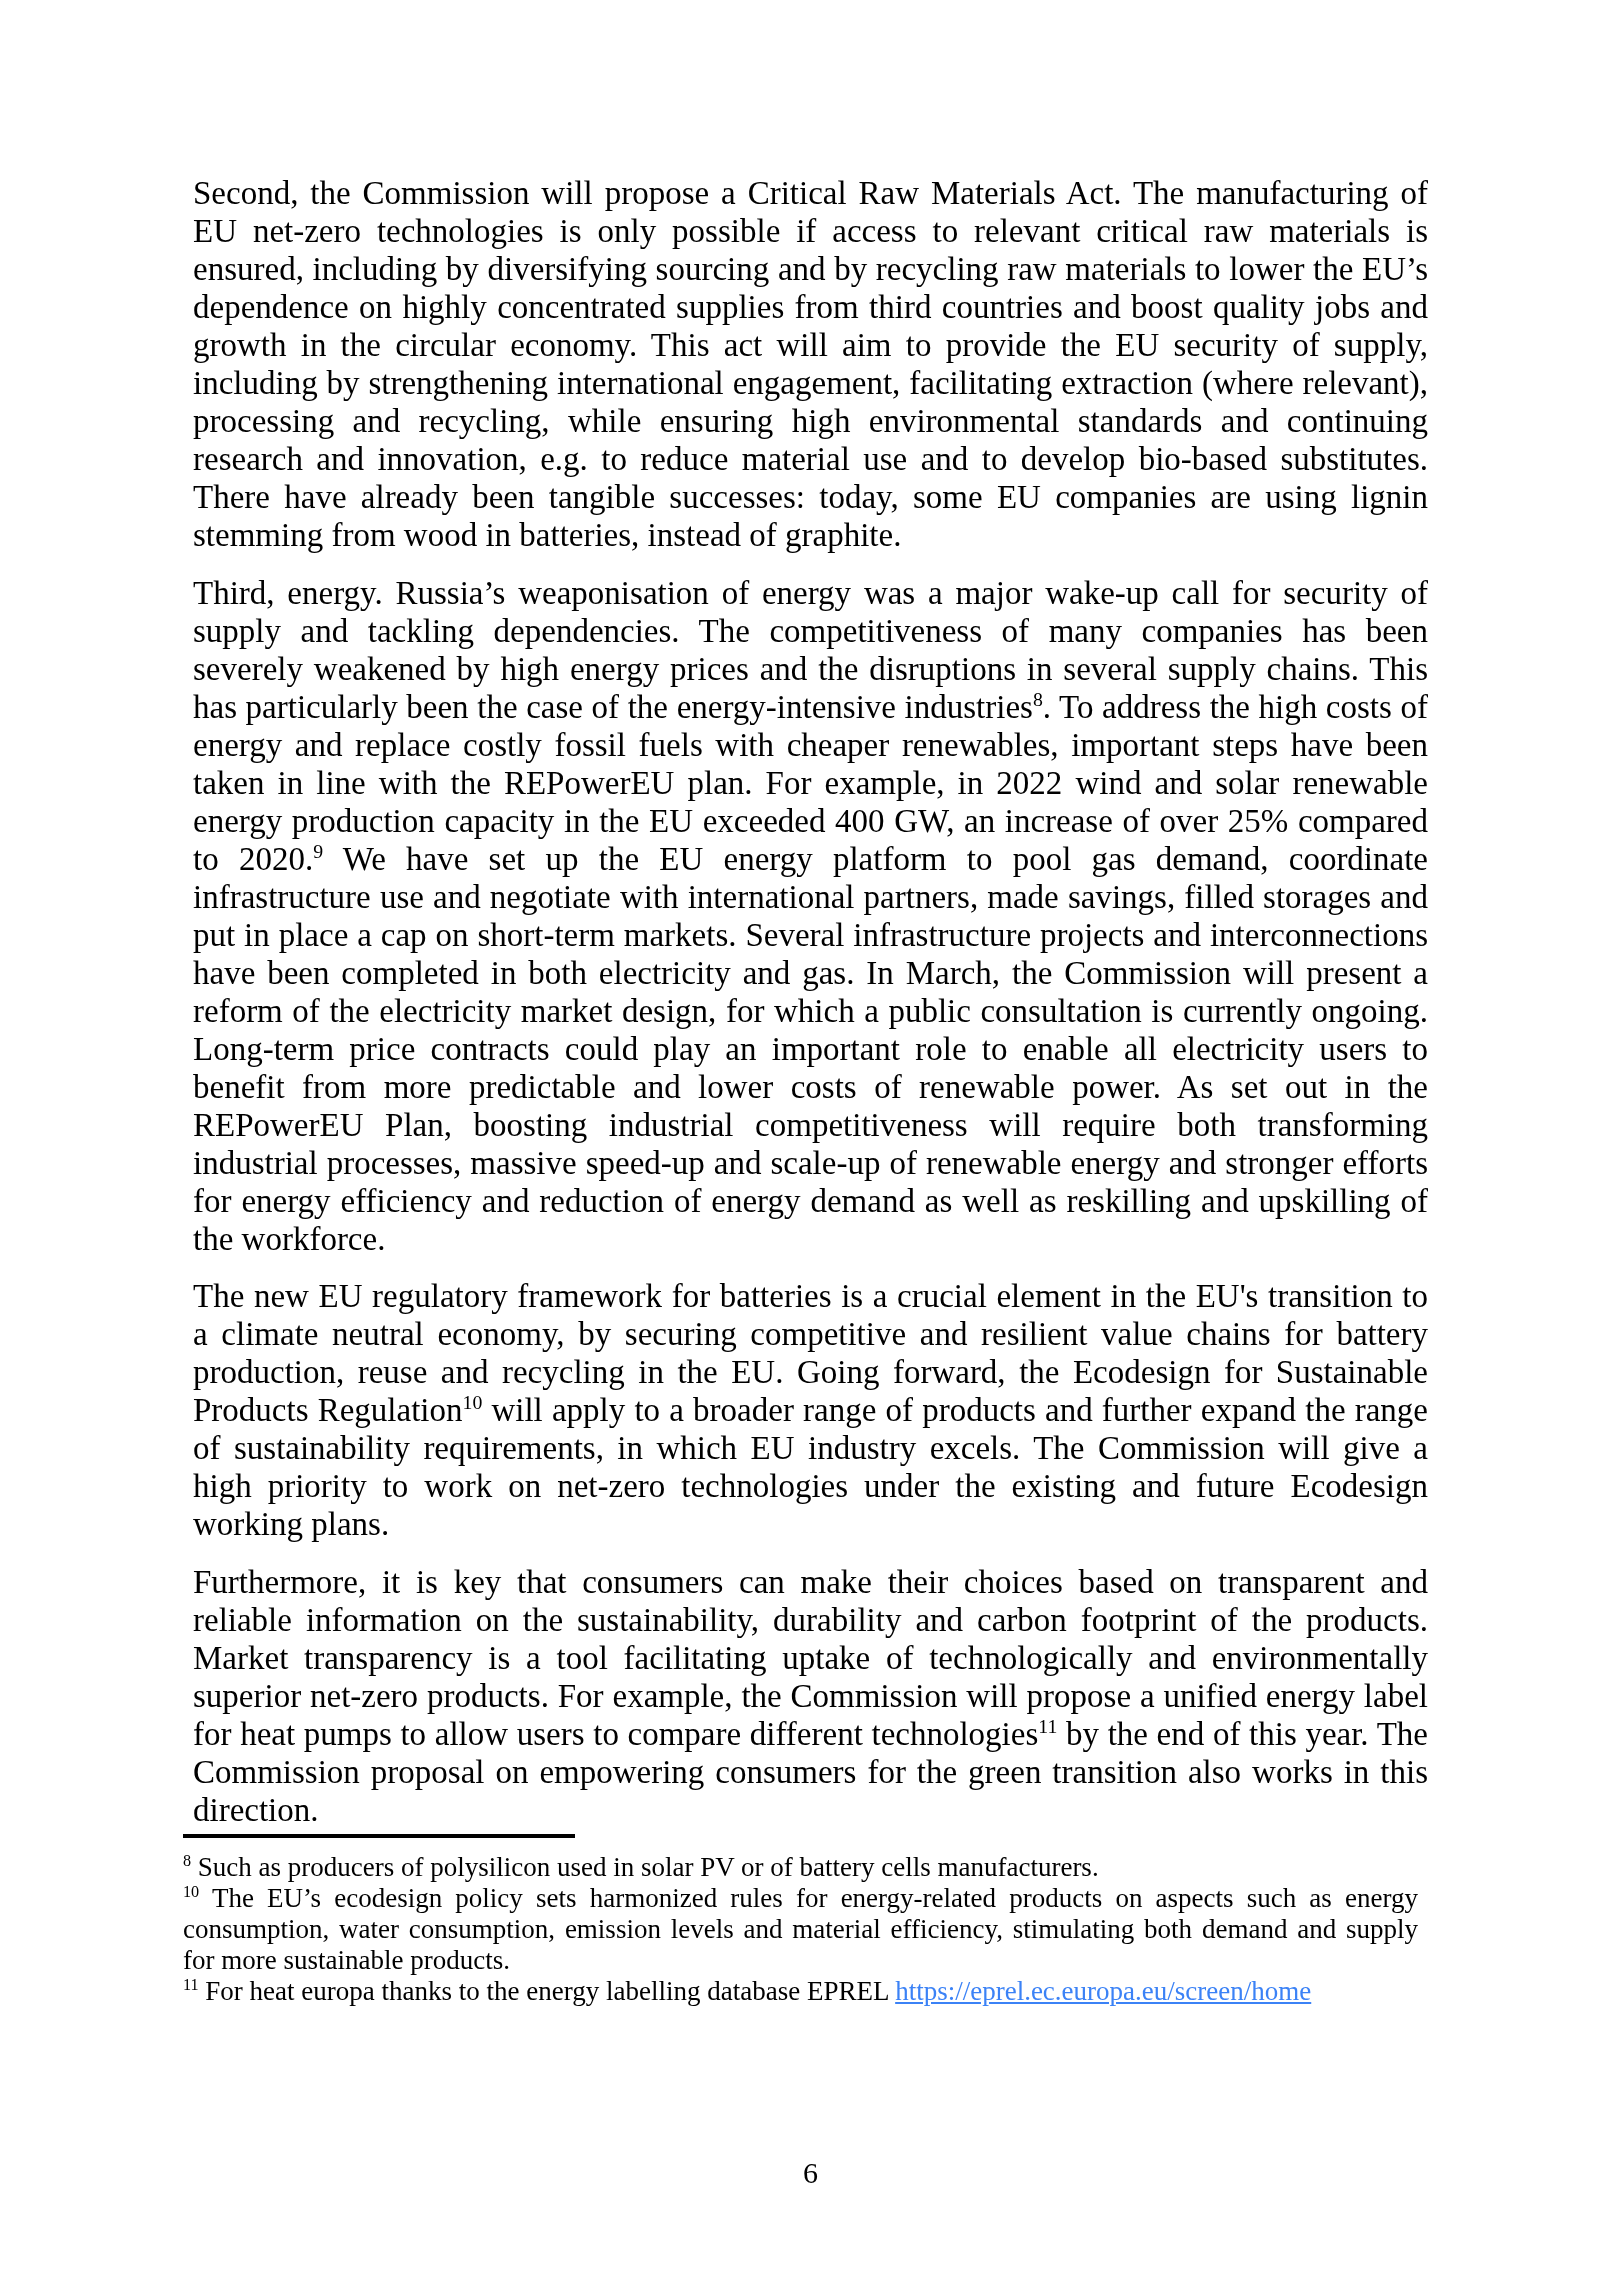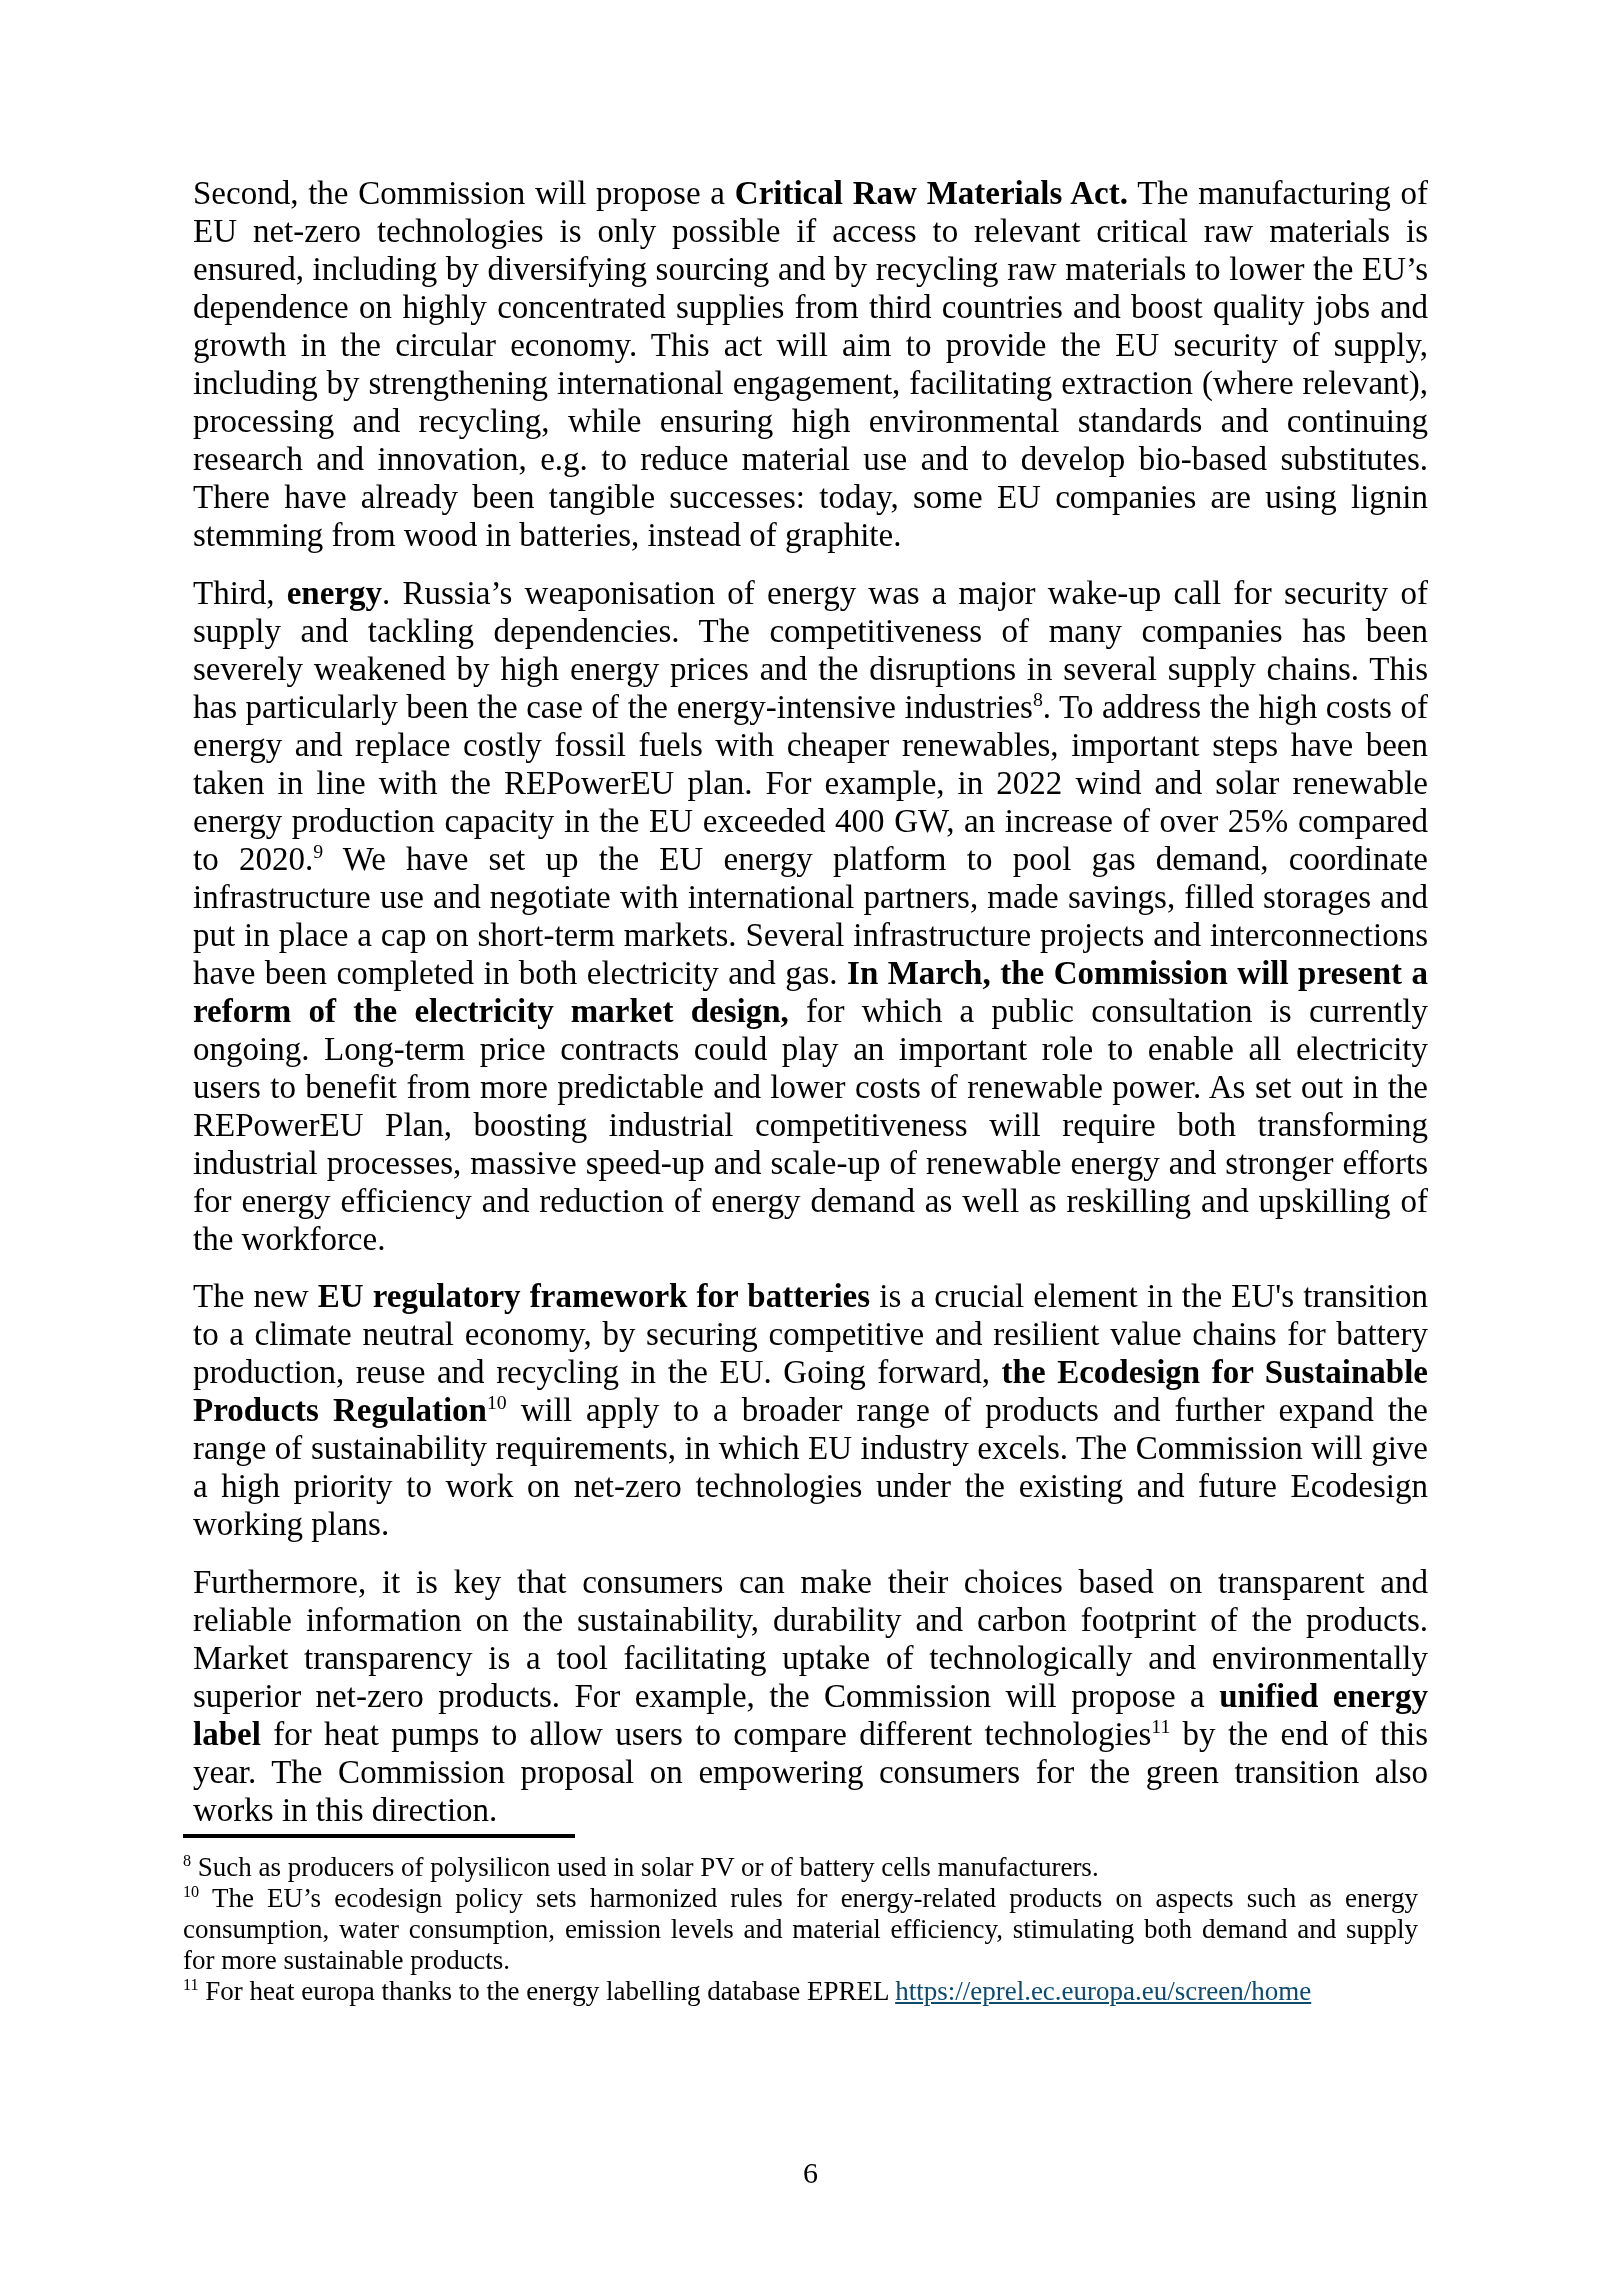--- a/index.html
+++ b/index.html
@@ -21,21 +21,21 @@
     top: 174px;
     left: 193px;
     width: 1235px;
   }
   .para {
     font-size: 33px;
     line-height: 38px;
     text-align: justify;
     margin: 0 0 19.6px 0;
   }
-  .bold { font-weight: bold; margin-top: 39px; }
+  .bold { font-weight: normal; margin-top: 39px; }
   .sup {
     vertical-align: super;
     font-size: 0.6em;
     line-height: 0;
   }
   .footnotes {
     position: absolute;
     top: 1834px;
     left: 183px;
     width: 1235px;
@@ -45,21 +45,21 @@
     height: 3.9px;
     background: #000000;
     margin-bottom: 13.7px;
   }
   .footnote {
     font-size: 27px;
     line-height: 31px;
     text-align: justify;
   }
   .link {
-    color: #0c4a6e;
+    color: #3b82f6;
     text-decoration: underline;
     cursor: pointer;
   }
   .pageno {
     position: absolute;
     top: 2156px;
     left: 0;
     width: 100%;
     text-align: center;
     font-size: 30px;

